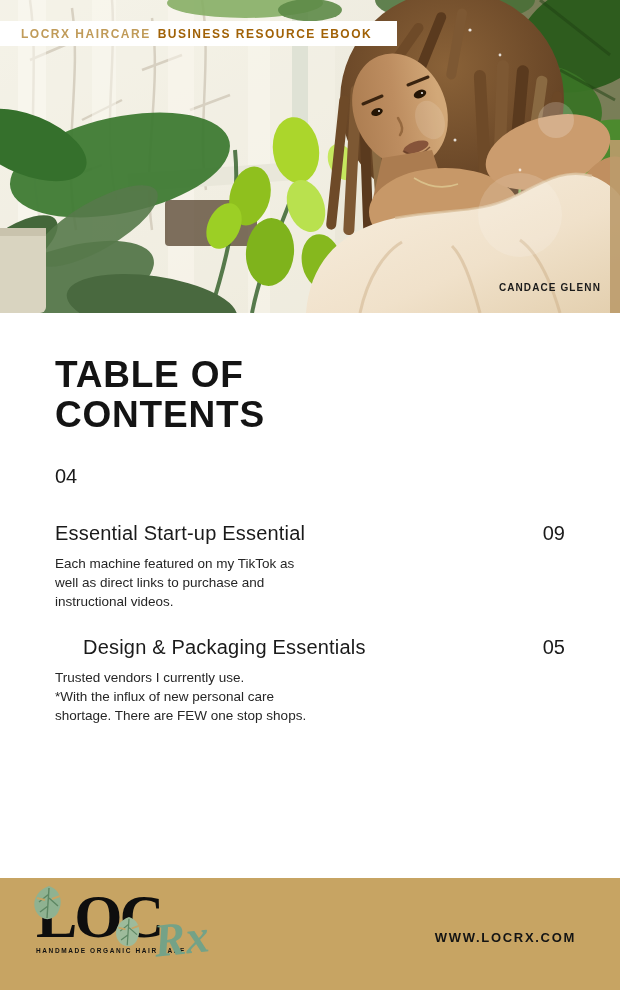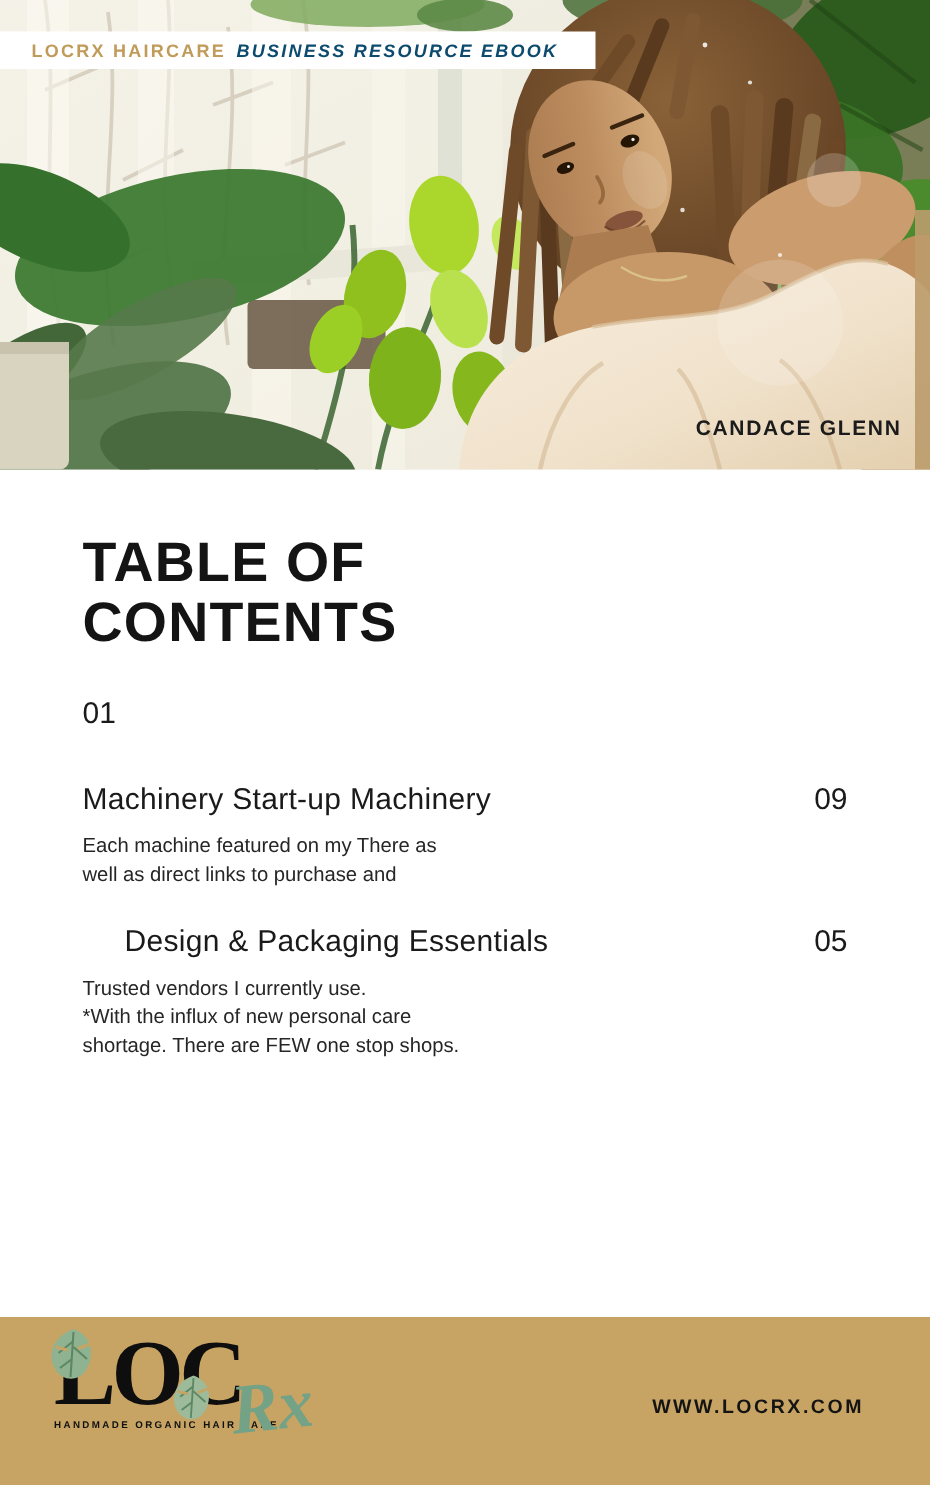--- a/index.html
+++ b/index.html
@@ -14,25 +14,25 @@
   .hero{ position:relative; width:620px; height:313px; overflow:hidden; background:#eef0e6; }
   .hero svg{ display:block; }
 
   .banner{
     position:absolute; top:21px; left:0; width:397px; height:25px;
     background:#ffffff; display:flex; align-items:center; padding-left:21px;
     white-space:nowrap; overflow:hidden;
   }
   .banner span{ font-size:12px; font-weight:bold; letter-spacing:1.5px; }
   .banner .brand{ color:#c09b59; margin-right:7px; }
-  .banner .rest{ color:#0c4a6e;font-style:italic; }
+  .banner .rest{ color:#a16207; }
 
   .credit{
     position:absolute; right:19px; bottom:20px;
-    font-size:14px; font-weight:bold; letter-spacing:1.1px; color:#1b1b1b;
+    font-size:10px; font-weight:bold; letter-spacing:1.1px; color:#1b1b1b;
   }
 
   
   .content{ padding:42px 55px 0 55px; }
   .toc-title{
     font-size:37px; line-height:40px; font-weight:bold; color:#141414;
     letter-spacing:0.8px;
   }
   .entry-row{
     display:flex; justify-content:space-between; align-items:baseline;
@@ -236,30 +236,31 @@
     <div class="credit">CANDACE GLENN</div>
   </div>
 
   <div class="content">
     <div class="toc-title">
       <div>TABLE OF</div>
       <div>CONTENTS</div>
     </div>
 
     <div class="entry-row row-1">
-      <span class="entry-page">01</span>
+      <span class="entry-page">04</span>
     </div>
 
     <div class="entry-row row-2">
-      <span class="entry-label">Machinery Start-up Machinery</span>
+      <span class="entry-label">Essential Start-up Essential</span>
       <span class="entry-page">09</span>
     </div>
     <div class="entry-desc">
-      <div>Each machine featured on my There as</div>
+      <div>Each machine featured on my TikTok as</div>
       <div>well as direct links to purchase and</div>
+      <div>instructional videos.</div>
     </div>
 
     <div class="entry-row row-3">
       <span class="entry-label">Design &amp; Packaging Essentials</span>
       <span class="entry-page">05</span>
     </div>
     <div class="entry-desc">
       <div>Trusted vendors I currently use.</div>
       <div>*With the influx of new personal care</div>
       <div>shortage. There are FEW one stop shops.</div>

